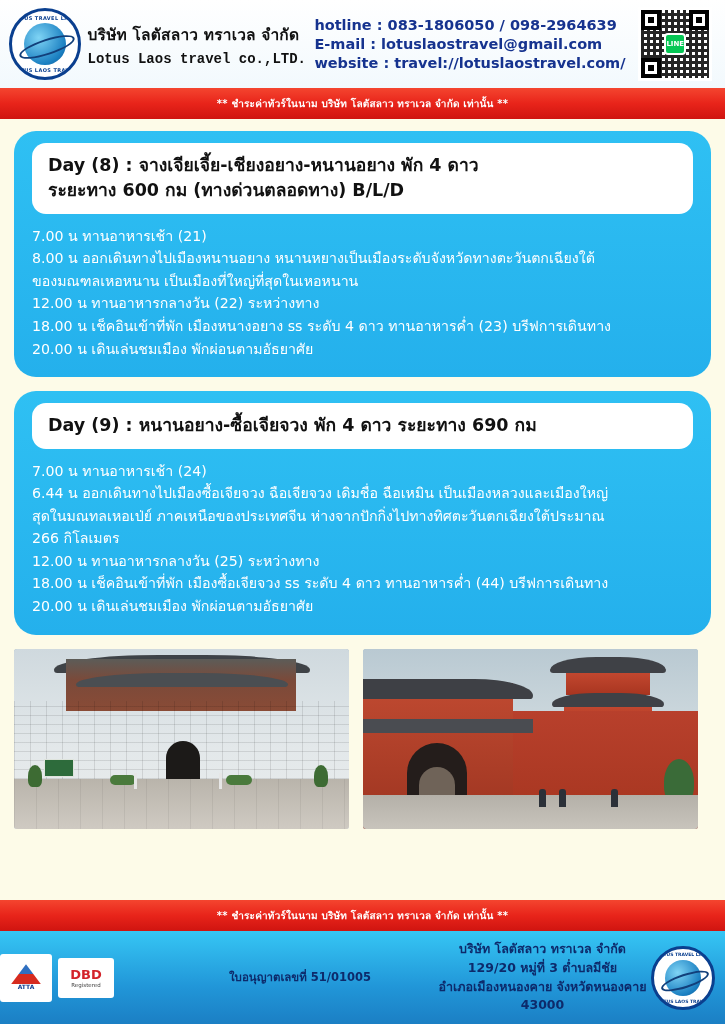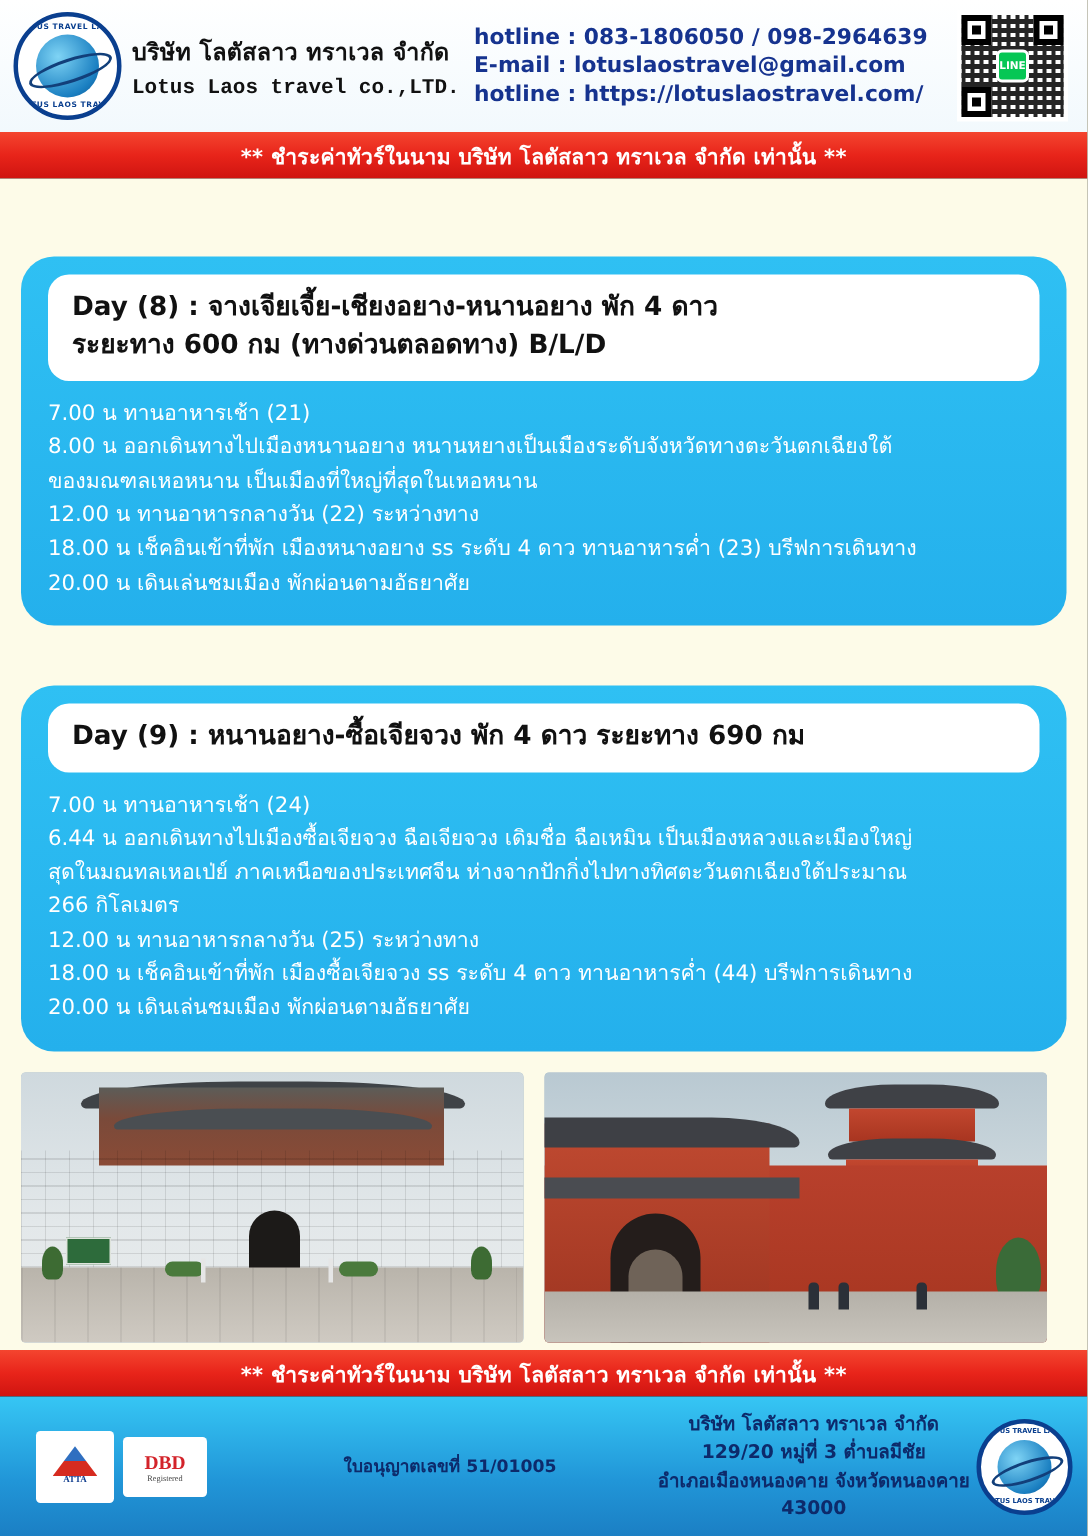--- a/index.html
+++ b/index.html
@@ -150,21 +150,21 @@
     font-weight: bold;
     display: flex; align-items: center; justify-content: center;
   }
 
   
   .red-banner {
     width: 725px;
     height: 31px;
     background: linear-gradient(180deg, #f4452f 0%, #e8241a 50%, #cf1410 100%);
     color: #ffffff;
-    font-size: 14px;
+    font-size: 10px;
     font-weight: bold;
     display: flex;
     align-items: center;
     justify-content: center;
     letter-spacing: .2px;
   }
 
   
   .body-area {
     position: relative;
@@ -173,21 +173,20 @@
     background: #fdfbe8;
     padding: 12px 14px 0 14px;
   }
   .day-card {
     background: #2ab7f0;
     background: linear-gradient(180deg, #2fc0f3 0%, #24b0ec 100%);
     border-radius: 22px;
     padding: 12px 18px 16px 18px;
     color: #ffffff;
     margin-bottom: 14px;
-    margin-top: 40px;
   }
   .day-title-box {
     background: #ffffff;
     border-radius: 14px;
     padding: 10px 16px;
     color: #111111;
     font-size: 17.5px;
     font-weight: bold;
     line-height: 1.45;
     margin-bottom: 12px;
@@ -333,22 +332,21 @@
     height: 93px;
     background: linear-gradient(180deg, #36c6f4 0%, #2196d8 60%, #1b7fc4 100%);
     display: flex;
     align-items: center;
   }
   .footer-left {
     width: 170px;
     display: flex;
     align-items: center;
     gap: 6px;
-    padding-left: 24px;
-    font-family: Liberation Serif, serif;
+    padding-left: 0;
   }
   .badge-atta {
     width: 52px; height: 48px;
     background: #ffffff;
     border-radius: 3px;
     display: flex; flex-direction: column;
     align-items: center; justify-content: center;
     color: #123f8f; font-size: 6px; font-weight: bold;
     line-height: 1.1;
   }
@@ -420,21 +418,21 @@
     </div>
 
     <div class="header-company">
       <div class="company-th">บริษัท โลตัสลาว ทราเวล จำกัด</div>
       <div class="company-en">Lotus Laos travel co.,LTD.</div>
     </div>
 
     <div class="header-contact">
       <div class="line-row">hotline : 083-1806050 / 098-2964639</div>
       <div class="line-row">E-mail : lotuslaostravel@gmail.com</div>
-      <div class="line-row">hotline : https://lotuslaostravel.com/</div>
+      <div class="line-row">website : travel://lotuslaostravel.com/</div>
     </div>
 
     <div class="header-qr">
       <div class="qr">
         <div class="qr-grid"></div>
         <div class="qr-eye tl"></div>
         <div class="qr-eye tr"></div>
         <div class="qr-eye bl"></div>
         <div class="qr-badge">LINE</div>
       </div>

